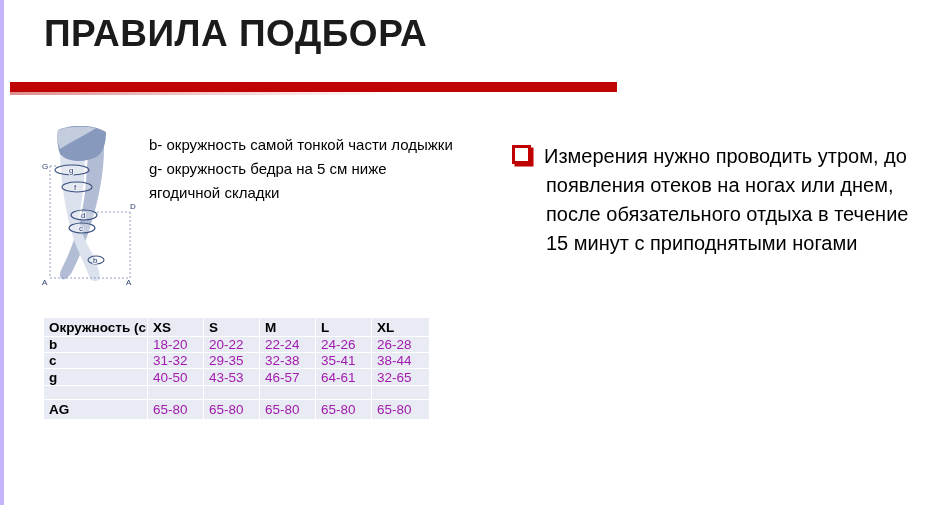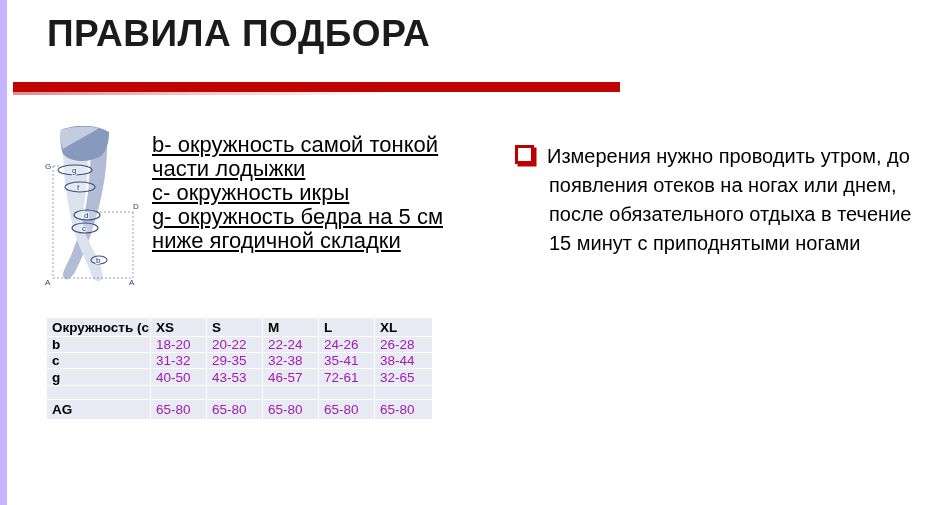--- a/index.html
+++ b/index.html
@@ -1,20 +1,20 @@
 <!DOCTYPE html>
 <html><head>
 <meta charset="utf-8">
 <style>
   html,body{margin:0;padding:0;}
   body{
     width:928px;height:505px;background:#ffffff;position:relative;overflow:hidden;
     font-family:"Liberation Sans", sans-serif;color:#000;
   }
-  .slide{position:absolute;inset:0;background:#fff;border-left:7px solid #c4b5fd;}
+  .slide{position:absolute;inset:0;background:#fff;border-left:4px solid #c4b5fd;}
 
   
   .title{
     position:absolute;left:40px;top:13px;
     font-size:37px;font-weight:700;letter-spacing:.5px;color:#1b1b1b;
     white-space:nowrap;
   }
   
   .bar-main{position:absolute;left:6px;top:82px;width:607px;height:10px;background:#c00404;}
   .bar-shadow{
@@ -24,21 +24,21 @@
 
   
   .figure{position:absolute;left:36px;top:126px;width:96px;height:166px;}
   .figure svg{display:block;}
   .diag-letter{font-size:8px;fill:#2c4070;}
   .ellipse-letter{font-size:8px;fill:#2c4070;paint-order:stroke;stroke:#eef1f7;stroke-width:2px;}
 
   
   .defs{
     position:absolute;left:145px;top:133px;width:308px;
-    font-size:22px;line-height:24px;color:#000;text-decoration:underline;
+    font-size:15px;line-height:24px;color:#000;
   }
   .defs p{margin:0;}
 
   
   .note{
     position:absolute;left:508px;top:142px;width:404px;box-sizing:border-box;
     padding-left:34px;text-indent:-34px;
     font-size:20px;line-height:29px;color:#000;
   }
   .bullet{
@@ -111,21 +111,20 @@
       <text class="ellipse-letter" x="29" y="47">g</text>
       <text class="ellipse-letter" x="34" y="64">f</text>
       <text class="ellipse-letter" x="41" y="92">d</text>
       <text class="ellipse-letter" x="39" y="105">c</text>
       <text class="ellipse-letter" x="53" y="137">b</text>
     </svg>
   </div>
 
   <div class="defs">
     <p>b- окружность самой тонкой части лодыжки</p>
-    <p>c- окружность икры</p>
     <p>g- окружность бедра на 5 см ниже ягодичной складки</p>
   </div>
 
   <div class="note">
     <span class="bullet"></span><span>Измерения нужно проводить утром, до появления отеков на ногах или днем, после обязательного отдыха в течение 15 минут с приподнятыми ногами</span>
   </div>
 
   <div class="table-wrap">
     <table class="sizes">
       <colgroup>
@@ -161,21 +160,21 @@
           <td class="val">29-35</td>
           <td class="val">32-38</td>
           <td class="val">35-41</td>
           <td class="val">38-44</td>
         </tr>
         <tr class="r-g">
           <td class="lbl">g</td>
           <td class="val">40-50</td>
           <td class="val">43-53</td>
           <td class="val">46-57</td>
-          <td class="val">72-61</td>
+          <td class="val">64-61</td>
           <td class="val">32-65</td>
         </tr>
         <tr class="r-spacer">
           <td class="lbl"></td>
           <td class="val"></td>
           <td class="val"></td>
           <td class="val"></td>
           <td class="val"></td>
           <td class="val"></td>
         </tr>

